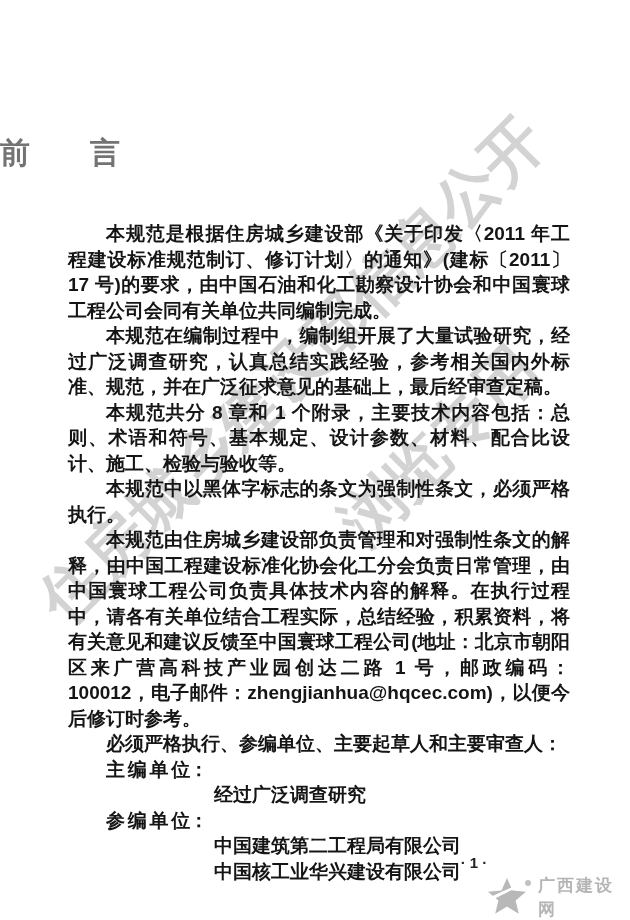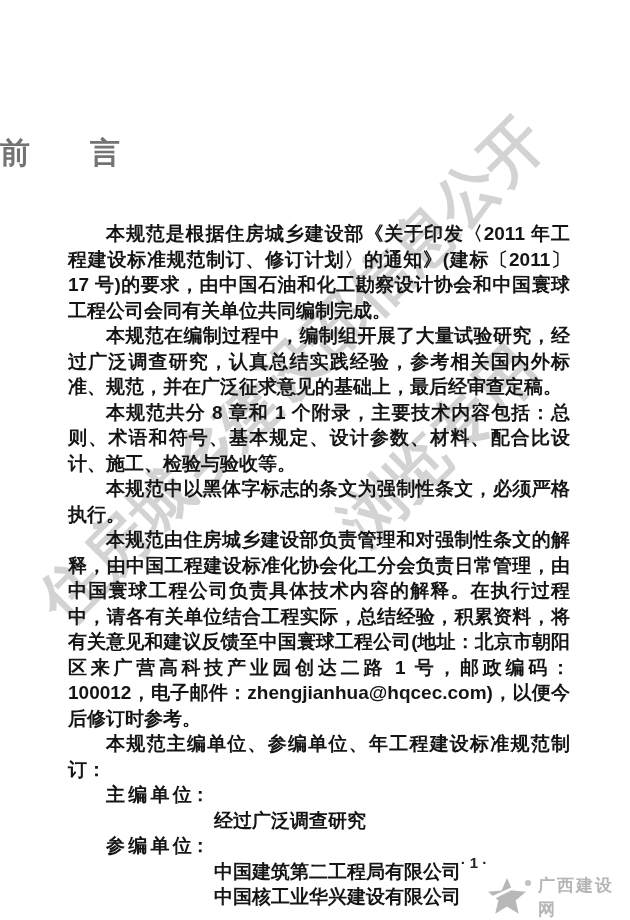--- a/index.html
+++ b/index.html
@@ -25,21 +25,21 @@
     text-align:left; font-size:30px; font-weight:700; color:#737373;
     z-index:1;
   }
   
   .body {
     position:absolute; left:68px; top:221px; width:502px; z-index:1;
     font-size:19px; line-height:25.5px; font-weight:600; color:#151515;
     text-align:justify;
   }
   .body p { margin:0; text-indent:2em; }
-  .unit-row { display:flex; }
+  .unit-row { display:flex;font-family:Liberation Serif, serif; }
   .unit-label {
     flex:0 0 146px; padding-left:38px; box-sizing:border-box;
     white-space:nowrap; letter-spacing:-1px;
   }
   .unit-value { flex:1; }
   .unit-cont { padding-left:146px; }
   
   .page-number {
     position:absolute; left:444px; top:854px; width:60px; z-index:1;
     text-align:center; font-size:15px; font-weight:600; color:#222;
@@ -67,21 +67,21 @@
   <div class="watermark wm2" style="color: rgba(150, 150, 150, 0.42);">浏览专用</div>
 
   <h1 class="title">前　　言</h1>
 
   <div class="body">
     <p>本规范是根据住房城乡建设部《关于印发〈2011 年工程建设标准规范制订、修订计划〉的通知》(建标〔2011〕17 号)的要求，由中国石油和化工勘察设计协会和中国寰球工程公司会同有关单位共同编制完成。</p>
     <p>本规范在编制过程中，编制组开展了大量试验研究，经过广泛调查研究，认真总结实践经验，参考相关国内外标准、规范，并在广泛征求意见的基础上，最后经审查定稿。</p>
     <p>本规范共分 8 章和 1 个附录，主要技术内容包括：总则、术语和符号、基本规定、设计参数、材料、配合比设计、施工、检验与验收等。</p>
     <p>本规范中以黑体字标志的条文为强制性条文，必须严格执行。</p>
     <p>本规范由住房城乡建设部负责管理和对强制性条文的解释，由中国工程建设标准化协会化工分会负责日常管理，由中国寰球工程公司负责具体技术内容的解释。在执行过程中，请各有关单位结合工程实际，总结经验，积累资料，将有关意见和建议反馈至中国寰球工程公司(地址：北京市朝阳区来广营高科技产业园创达二路 1 号，邮政编码：100012，电子邮件：zhengjianhua@hqcec.com)，以便今后修订时参考。</p>
-    <p>本规范主编单位、参编单位、年工程建设标准规范制订：</p>
+    <p>必须严格执行、参编单位、主要起草人和主要审查人：</p>
 
     <div class="unit-row">
       <span class="unit-label">主 编 单 位：</span>
     </div>
     <div class="unit-cont">经过广泛调查研究</div>
 
     <div class="unit-row">
       <span class="unit-label">参 编 单 位：</span>
     </div>
     <div class="unit-cont">中国建筑第二工程局有限公司</div>

